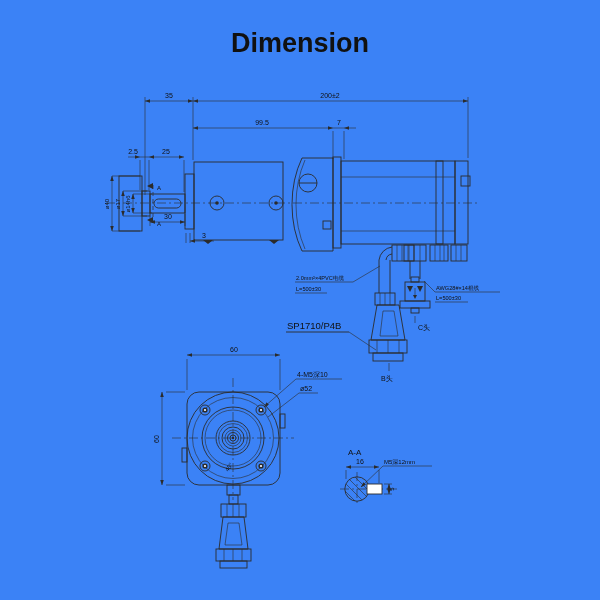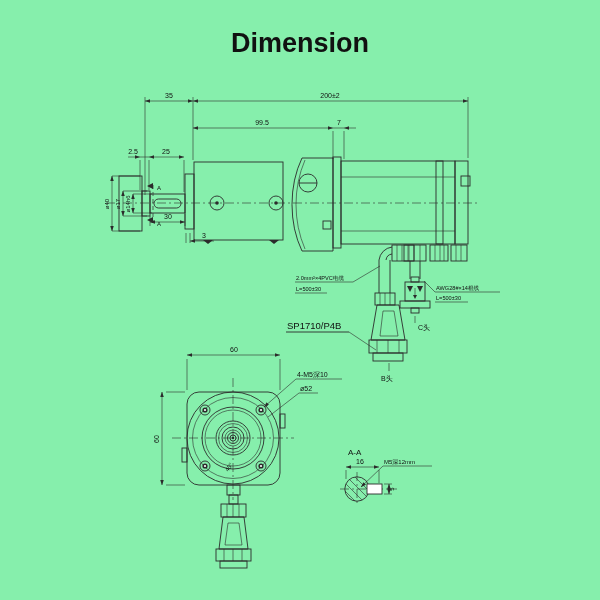--- a/index.html
+++ b/index.html
@@ -1,16 +1,16 @@
 <!DOCTYPE html>
 <html><head>
 <meta charset="utf-8">
 <style>
   html,body{margin:0;padding:0;background:#ffffff;}
-  .page{width:600px;height:600px;background:#86efac;position:relative;overflow:hidden;
+  .page{width:600px;height:600px;background:#3b82f6;position:relative;overflow:hidden;
         font-family:"Liberation Sans","DejaVu Sans",sans-serif;}
   svg{display:block;}
   .ln{stroke:#2b2b2b;stroke-width:0.9;fill:none;}
   .thin{stroke:#2b2b2b;stroke-width:0.6;fill:none;}
   .dim{stroke:#2b2b2b;stroke-width:0.6;fill:none;}
   .cl{stroke:#2b2b2b;stroke-width:0.6;fill:none;stroke-dasharray:9 3 2 3;}
   .dsh{stroke:#2b2b2b;stroke-width:0.7;fill:none;stroke-dasharray:4 3;}
   .fillDark{fill:#2b2b2b;stroke:none;}
   text{fill:#111111;font-family:"Liberation Sans","DejaVu Sans",sans-serif;}
   .t7{font-size:7px;}

